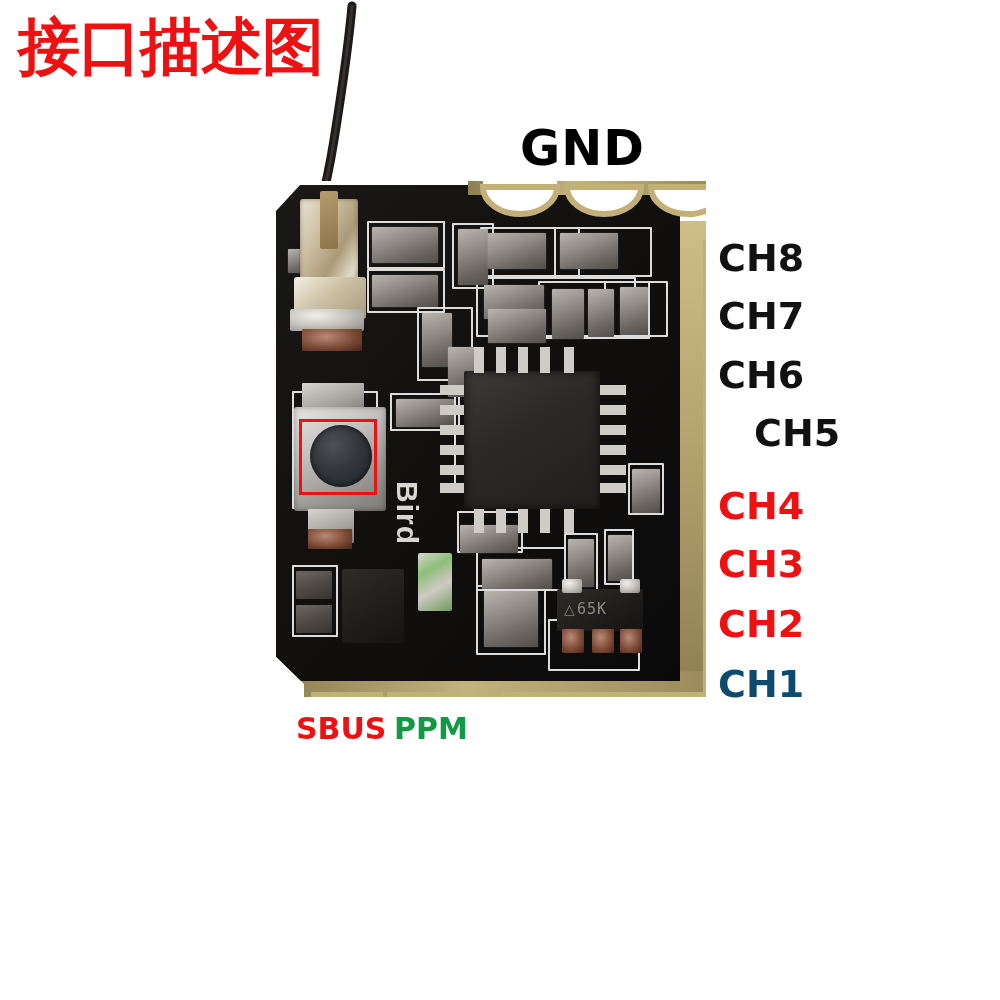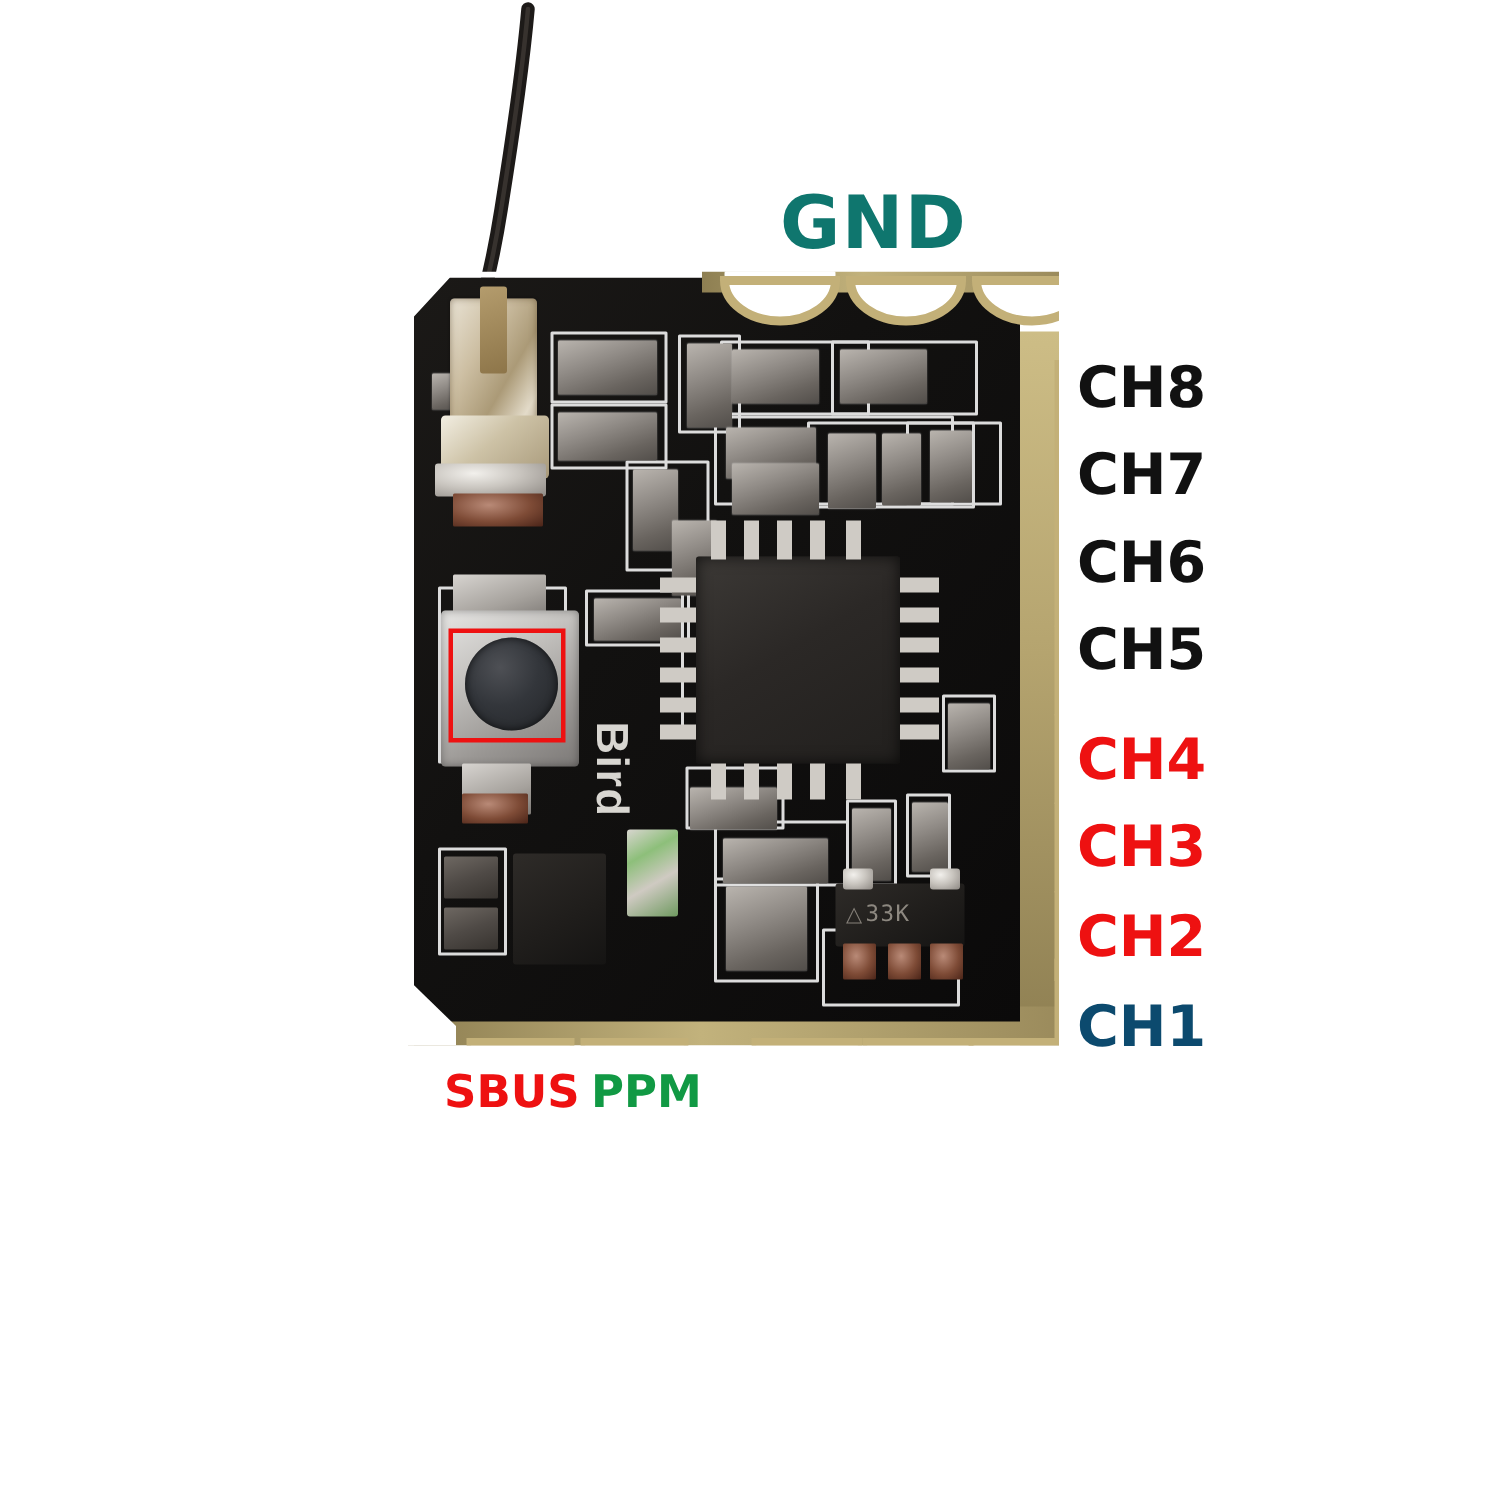--- a/index.html
+++ b/index.html
@@ -42,21 +42,21 @@
   .lbl {
     position: absolute;
     white-space: nowrap;
     font-family: "DejaVu Sans", "Liberation Sans", sans-serif;
     font-weight: 700;
     line-height: 1;
   }
   .lbl-gnd {
     left: 520px; top: 124px;
     font-size: 49px;
-    color: #0f766e;
+    color: #000000;
     letter-spacing: 1px;
   }
   .lbl-vcc {
     left: 521px; top: 770px;
     font-size: 49px;
     color: #ee1111;
     letter-spacing: 1px;
   }
   .lbl-sbus {
     left: 296px; top: 714px;
@@ -180,20 +180,21 @@
     background: linear-gradient(120deg, #e9e3d5 0%, #cdbfa3 30%, #ab9a77 55%, #e3dbc9 75%, #9b8c6d 100%);
     border-radius: 3px;
     box-shadow: inset 0 0 5px rgba(90,70,40,0.55), 0 0 2px rgba(0,0,0,0.4);
   }
 </style>
 </head>
 <body>
 
 <div id="stage">
 
+  <div class="title-cn">接口描述图</div>
 
   <svg class="coax" width="1000" height="1000" viewBox="0 0 1000 1000">
     <path d="M 352 6 C 349 40, 342 90, 334 140 C 328 178, 322 200, 318 215" stroke="#1d1a18" stroke-width="9" fill="none" stroke-linecap="round"></path>
     <path d="M 352 6 C 349 40, 342 90, 334 140 C 328 178, 322 200, 318 215" stroke="#4a433d" stroke-width="3" fill="none" stroke-linecap="round" opacity="0.6"></path>
   </svg>
 
   <div id="pcb">
 
     <svg class="pcb-svg" width="434" height="516" viewBox="0 0 434 516">
       <defs>
@@ -314,21 +315,21 @@
     <div class="comp smd" style="left:212px; top:410px; width:54px; height:56px;"></div>
     <div class="comp smd-d" style="left:24px; top:390px; width:36px; height:28px;"></div>
     <div class="comp smd-d" style="left:24px; top:424px; width:36px; height:28px;"></div>
     <div class="comp smd" style="left:16px; top:68px; width:20px; height:24px;"></div>
 
     <div class="comp" style="left:146px; top:372px; width:34px; height:58px;
                 background: linear-gradient(150deg,#d8d5cf 0%, #8dbf7a 30%, #cfcac2 60%, #6f9a60 100%);
                 border-radius:2px;"></div>
 
     <div class="comp chip-sot" style="left:285px; top:408px; width:86px; height:42px;">
-      <span class="sot-mark" style="left:20px; top:13px;">33K</span>
+      <span class="sot-mark" style="left:20px; top:13px;">65K</span>
       <span style="position:absolute;left:7px;top:13px;color:#847f78;font-size:14px;line-height:1;">△</span>
     </div>
 
     <div class="comp solder-red" style="left:290px; top:448px; width:22px; height:24px;"></div>
     <div class="comp solder-red" style="left:320px; top:448px; width:22px; height:24px;"></div>
     <div class="comp solder-red" style="left:348px; top:448px; width:22px; height:24px;"></div>
     <div class="comp solder" style="left:290px; top:398px; width:20px; height:14px;"></div>
     <div class="comp solder" style="left:348px; top:398px; width:20px; height:14px;"></div>
 
     <div class="comp chip-sot" style="left:70px; top:388px; width:62px; height:74px;"></div>
@@ -389,20 +390,20 @@
 
   <div class="lbl lbl-gnd">GND</div>
   <div class="lbl lbl-sbus">SBUS</div>
   <div class="lbl lbl-ppm">PPM</div>
 
 
   <div id="ch-labels">
       <div class="ch-lbl" style="top: 239px; color: rgb(17, 17, 17);">CH8</div>
       <div class="ch-lbl" style="top: 297px; color: rgb(17, 17, 17);">CH7</div>
       <div class="ch-lbl" style="top: 356px; color: rgb(17, 17, 17);">CH6</div>
-      <div class="ch-lbl" style="top: 414px; color: rgb(17, 17, 17);">CH5</div>
+      <div class="ch-lbl" style="top: 414px; color: rgb(17, 17, 17); margin-left: 36px;">CH5</div>
       <div class="ch-lbl" style="top: 487px; color: rgb(238, 17, 17);">CH4</div>
       <div class="ch-lbl" style="top: 545px; color: rgb(238, 17, 17);">CH3</div>
       <div class="ch-lbl" style="top: 605px; color: rgb(238, 17, 17); text-align: right;">CH2</div>
       <div class="ch-lbl" style="top: 665px; color: #0c4a6e;">CH1</div>
     </div>
 
 </div>
 
 </body></html>

